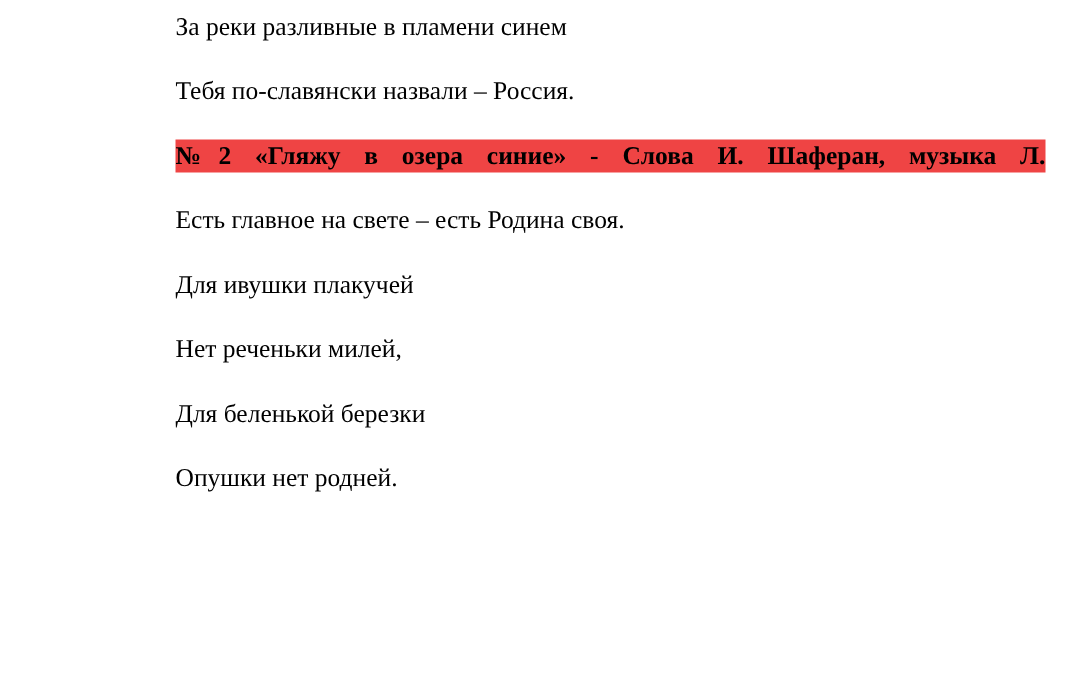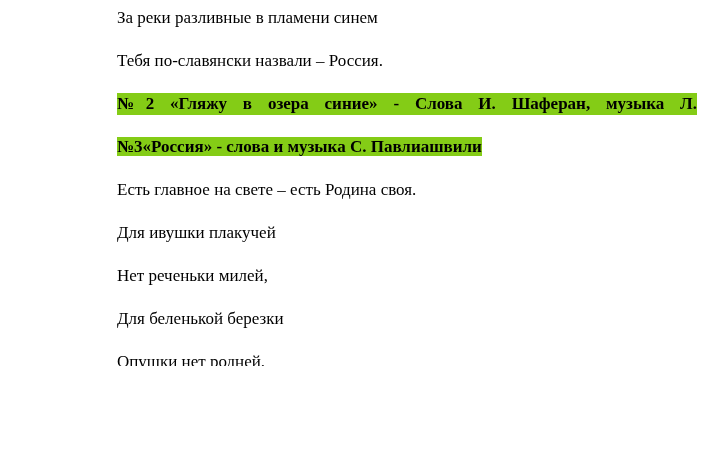--- a/index.html
+++ b/index.html
@@ -22,21 +22,21 @@
     margin: 0 0 13px 0;
     line-height: 30px;
   }
   .indent {
     text-indent: 49px;
   }
   .bold {
     font-weight: bold;
   }
   .hl {
-    background: #84cc16;
+    background: #ef4444;
     font-weight: bold;
   }
   
   .just {
     display: inline-block;
     margin-left: 49px;
     width: 580px;
     text-align: justify;
     text-align-last: justify;
     line-height: 22px;
@@ -57,23 +57,20 @@
   <p class="ln indent">За реки разливные в пламени синем</p>
 
   <p class="ln indent">Тебя по-славянски назвали – Россия.</p>
 
   <div class="ln">
     <div class="subline">
       <span class="hl just">№2 «Гляжу в озера синие» -  Слова И. Шаферан, музыка Л.</span>
     </div>
   </div>
 
-  <p class="ln">
-    <span class="hl ind">№3«Россия» - слова и музыка С. Павлиашвили</span>
-  </p>
 
 
   <p class="ln indent">Есть главное на свете – есть Родина своя.</p>
 
   <p class="ln indent">Для ивушки плакучей</p>
 
   <p class="ln indent">Нет реченьки милей,</p>
 
   <p class="ln indent">Для беленькой березки</p>
 

